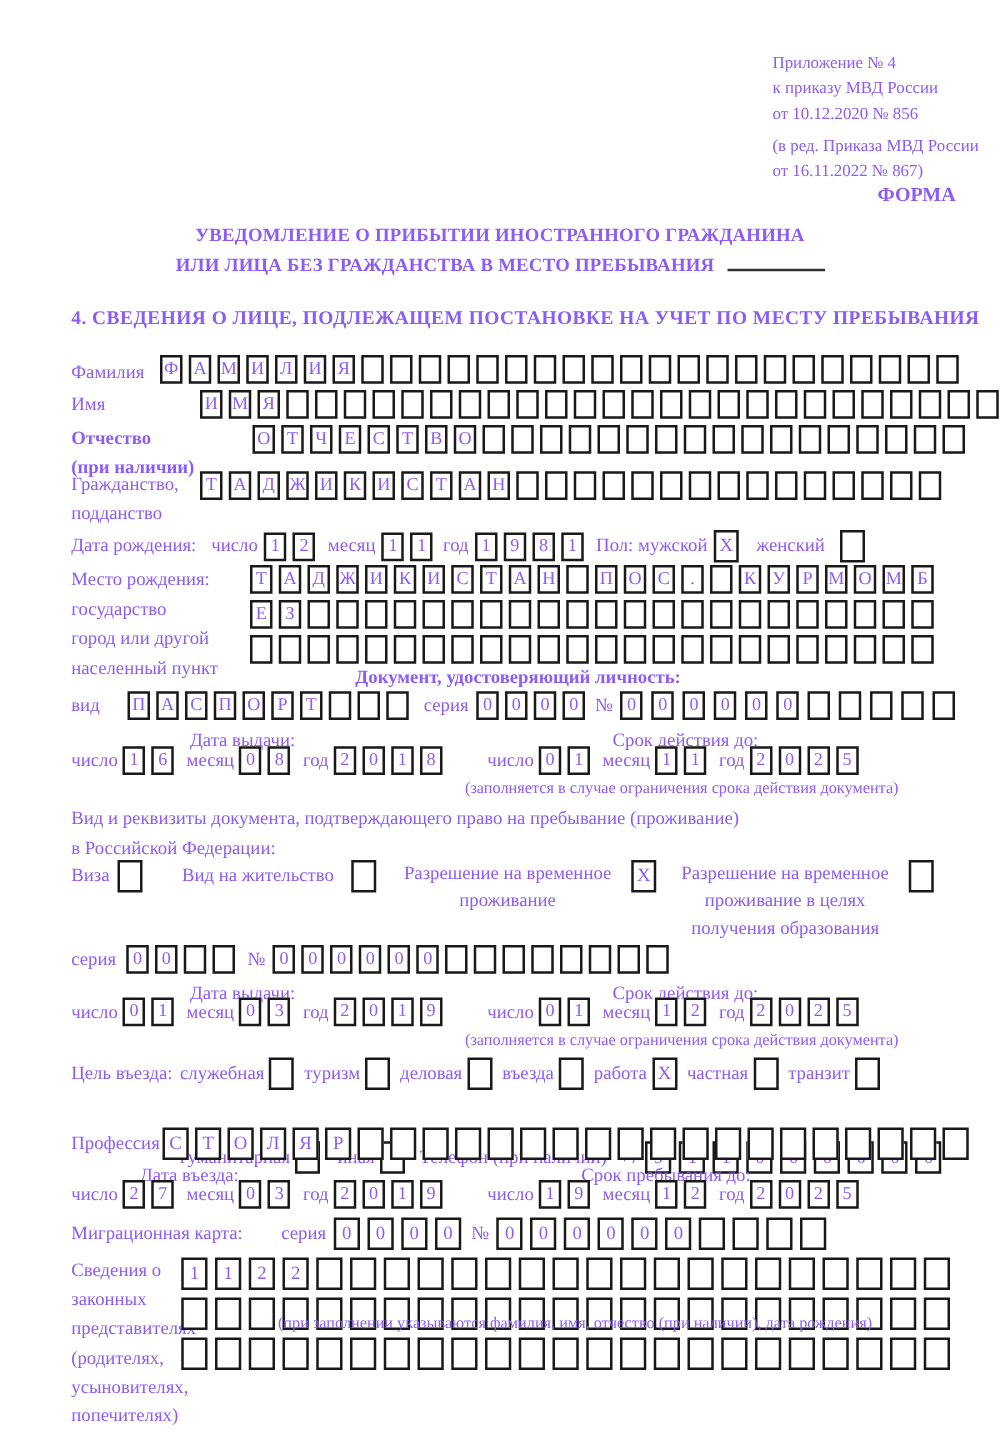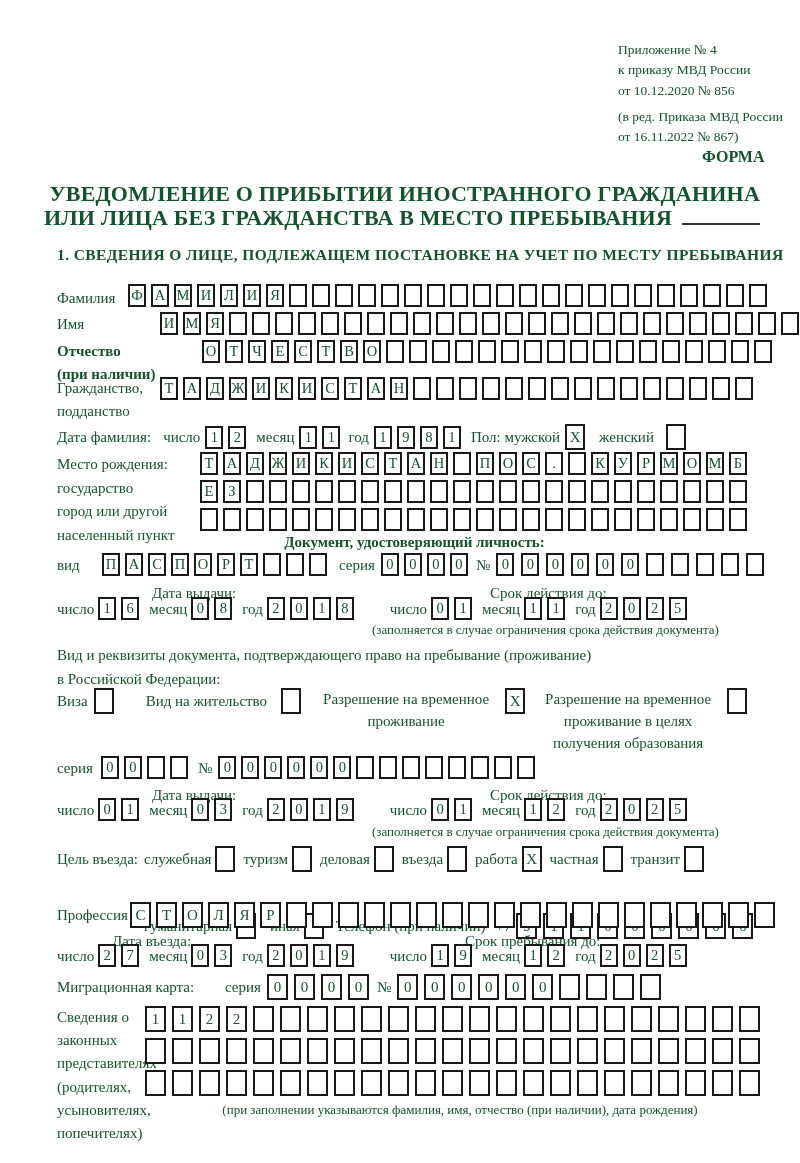--- a/index.html
+++ b/index.html
@@ -1,25 +1,25 @@
 <!DOCTYPE html>
 <html><head>
 <meta charset="utf-8">
 <style>
   html,body{margin:0;padding:0;background:#fff;}
   .page{position:relative;width:800px;height:1163px;background:#fff;
-        font-family:"Liberation Serif", serif;color:#14532d;overflow:hidden;}
+        font-family:"Liberation Serif", serif;color:#8b5cf6;overflow:hidden;}
   .abs{position:absolute;}
   .row{position:absolute;display:flex;align-items:center;}
   .row-top{position:absolute;display:flex;align-items:flex-start;}
   .lb{font-size:15px;white-space:nowrap;line-height:1.2;}
   .b{font-weight:bold;}
   .small{font-size:13px;}
   .annex{font-size:13.5px;line-height:1.5;}
-  .title{font-weight:bold;font-size:22px;text-align:right;letter-spacing:.2px;}
+  .title{font-weight:bold;font-size:15px;text-align:center;letter-spacing:.2px;}
   .t-underline{display:inline-block;width:78px;border-bottom:2.5px solid #333;margin-left:10px;}
   .cells{display:flex;gap:5px;}
   .cells-x{display:flex;gap:6px;}
   .cell{box-sizing:border-box;flex:0 0 auto;width:18px;height:23px;border:2px solid #191919;
         display:flex;align-items:center;justify-content:center;font-size:14.5px;line-height:1;
         background:#fff;}
   .cells-x .cell{width:21px;height:26px;font-size:15px;}
   .cbox{box-sizing:border-box;flex:0 0 auto;width:20px;height:26px;border:2px solid #191919;
         display:flex;align-items:center;justify-content:center;font-size:15px;background:#fff;}
   .lblock{font-size:15px;line-height:23.2px;white-space:nowrap;}
@@ -41,21 +41,21 @@
     <div>от 16.11.2022 № 867)</div>
   </div>
 
   <div class="abs b" style="top:148px;left:702px;font-size:16px;">ФОРМА</div>
 
   <div class="abs title" style="top:181px;left:40px;width:720px;">УВЕДОМЛЕНИЕ О ПРИБЫТИИ ИНОСТРАННОГО ГРАЖДАНИНА</div>
   <div class="abs title" style="top:205px;left:40px;width:720px;">
     <span>ИЛИ ЛИЦА БЕЗ ГРАЖДАНСТВА В МЕСТО ПРЕБЫВАНИЯ</span><span class="t-underline"></span>
   </div>
 
-  <div class="abs b" style="top:246px;left:57px;font-size:15.5px;letter-spacing:.4px;white-space:nowrap;">1. СВЕДЕНИЯ О ЛИЦЕ, ПОДЛЕЖАЩЕМ ПОСТАНОВКЕ НА УЧЕТ ПО МЕСТУ ПРЕБЫВАНИЯ</div>
+  <div class="abs b" style="top:246px;left:57px;font-size:15.5px;letter-spacing:.4px;white-space:nowrap;">4. СВЕДЕНИЯ О ЛИЦЕ, ПОДЛЕЖАЩЕМ ПОСТАНОВКЕ НА УЧЕТ ПО МЕСТУ ПРЕБЫВАНИЯ</div>
 
   <div class="row" style="top:284px;left:57px;align-items:flex-end;">
     <span class="lb" style="width:71px">Фамилия</span>
     <span class="cells">
         <span class="cell">Ф</span>
         <span class="cell">А</span>
         <span class="cell">М</span>
         <span class="cell">И</span>
         <span class="cell">Л</span>
         <span class="cell">И</span>
@@ -181,21 +181,21 @@
         <span class="cell"></span>
         <span class="cell"></span>
         <span class="cell"></span>
         <span class="cell"></span>
         <span class="cell"></span>
         <span class="cell"></span>
       </span>
   </div>
 
   <div class="row" style="top:424px;left:57px;">
-    <span class="lb mr12">Дата фамилия:</span>
+    <span class="lb mr12">Дата рождения:</span>
     <span class="lb mr5">число</span>
     <span class="cells mr10">
         <span class="cell">1</span>
         <span class="cell">2</span>
       </span>
     <span class="lb mr5">месяц</span>
     <span class="cells mr8">
         <span class="cell">1</span>
         <span class="cell">1</span>
       </span>
@@ -727,15 +727,15 @@
         <span class="cell"></span>
         <span class="cell"></span>
         <span class="cell"></span>
         <span class="cell"></span>
         <span class="cell"></span>
         <span class="cell"></span>
         <span class="cell"></span>
         <span class="cell"></span>
       </span>
   </div>
-  <div class="abs small" style="top:1102px;left:145px;width:630px;text-align:center;">(при заполнении указываются фамилия, имя, отчество (при наличии), дата рождения)</div>
+  <div class="abs small" style="top:1050px;left:145px;width:630px;text-align:center;">(при заполнении указываются фамилия, имя, отчество (при наличии), дата рождения)</div>
 
 </div>
 
 </body></html>

